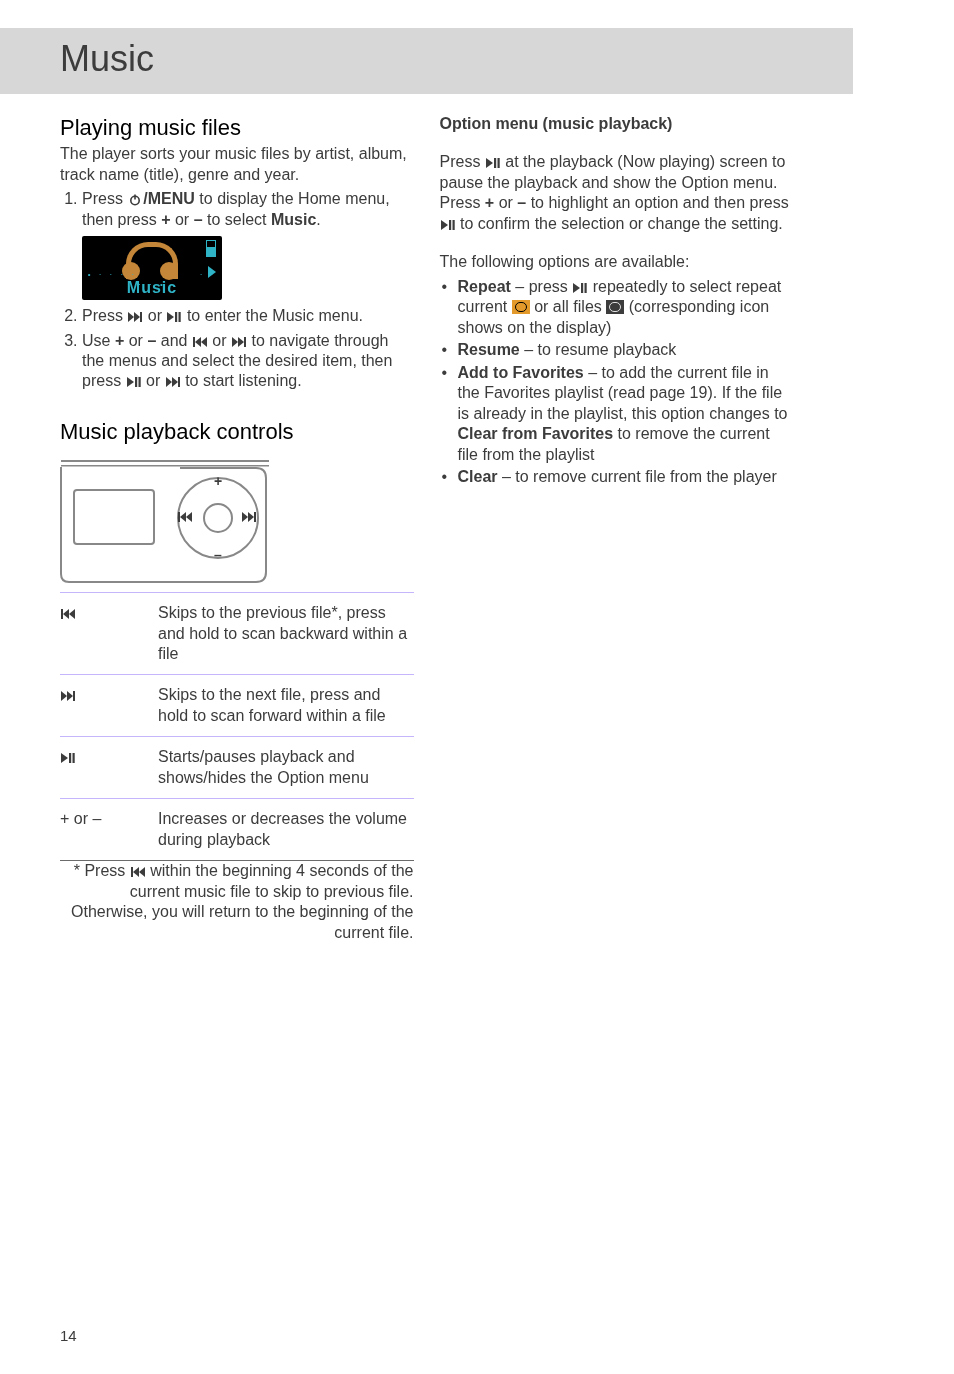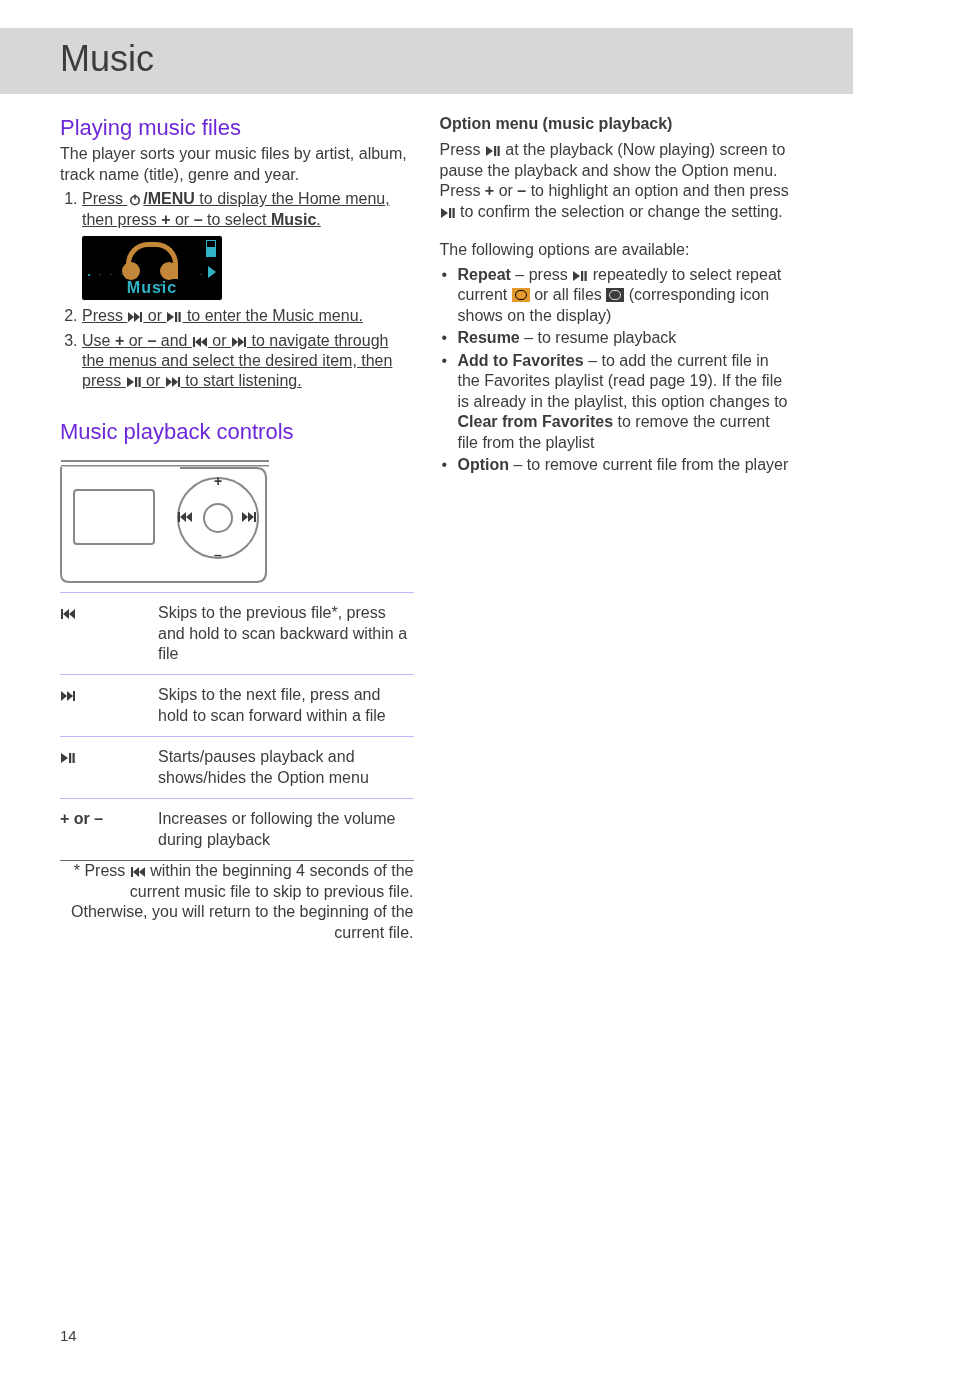--- a/index.html
+++ b/index.html
@@ -31,31 +31,30 @@
   }
   .col {
     flex: 1;
     font-size: 16px;
     line-height: 1.28;
   }
   .col h2.sub {
     font-size: 22px;
     font-weight: 400;
     margin: 6px 0 2px 0;
-    color: #6d28d9;
+    color: #000000;
   }
   .col h2.sub.controls {
     margin-top: 26px;
   }
   .col p { margin: 0 0 4px 0; }
   .col .strong { font-weight: 700; }
   ol.steps {
     margin: 2px 0 0 0;
     padding-left: 22px;
-    text-decoration: underline;
   }
   ol.steps li {
     margin-bottom: 4px;
   }
   .device-shot {
     margin: 6px 0 6px 0;
     width: 140px;
     height: 64px;
     background: #000;
     border-radius: 2px;
@@ -112,26 +111,26 @@
     width: 100%;
     border-collapse: collapse;
     margin-top: 6px;
   }
   table.controls td {
     padding: 10px 6px 10px 0;
     vertical-align: top;
     border-top: 1px solid #c4b5fd;
   }
   table.controls tr:last-child td { border-bottom: 1px solid #6b6b6b; }
-  table.controls td.key { width: 92px; font-weight:700;margin-left:7px; }
+  table.controls td.key { width: 92px; font-weight:400;margin-left:7px; }
   .footnote { margin-top: 14px; text-align: right; }
 
   .right .heading {
     font-weight:700;
-    margin: 6px 0 6px 0;
+    margin: 6px 0 18px 0;
   }
   ul.bul {
     list-style: none;
     margin: 2px 0 0 0;
     padding: 0;
   }
   ul.bul > li {
     position: relative;
     padding-left: 18px;
     margin-bottom: 2px;
@@ -263,21 +262,21 @@
         <tr>
           <td class="key"><span class="icon ic-play"><svg viewBox="0 0 16 12">
                     <polygon points="1,1 8,6 1,11" fill="#3c3c3c"></polygon>
                     <rect x="9" y="1" width="2.2" height="10" fill="#3c3c3c"></rect>
                     <rect x="12.5" y="1" width="2.2" height="10" fill="#3c3c3c"></rect>
                   </svg></span></td>
           <td>Starts/pauses playback and shows/hides the Option menu</td>
         </tr>
         <tr>
           <td class="key">+ or –</td>
-          <td>Increases or following the volume during playback</td>
+          <td>Increases or decreases the volume during playback</td>
         </tr>
       </tbody>
         </table>
 
       <p class="footnote">
         <span>* Press </span><span class="icon ic-prev"><svg viewBox="0 0 16 12">
               <rect x="1" y="1" width="2" height="10" fill="#3c3c3c"></rect>
               <polygon points="9,1 3,6 9,11" fill="#3c3c3c"></polygon>
               <polygon points="15,1 9,6 15,11" fill="#3c3c3c"></polygon>
             </svg></span><span> within the beginning 4 seconds of the current music file to skip to previous file. Otherwise, you will return to the beginning of the current file.</span>
@@ -311,21 +310,21 @@
                 <rect x="12.5" y="1" width="2.2" height="10" fill="#3c3c3c"></rect>
               </svg></span><span> repeatedly to select repeat current </span><span class="ic-repeat-badge one"></span><span> or all files </span><span class="ic-repeat-badge all"></span><span> (corresponding icon shows on the display)</span>
         </li>
         <li>
           <span class="strong">Resume</span><span> – to resume playback</span>
         </li>
         <li>
           <span class="strong">Add to Favorites</span><span> – to add the current file in the Favorites playlist (read page 19). If the file is already in the playlist, this option changes to </span><span class="strong">Clear from Favorites</span><span> to remove the current file from the playlist</span>
         </li>
         <li>
-          <span class="strong">Option</span><span> – to remove current file from the player</span>
+          <span class="strong">Clear</span><span> – to remove current file from the player</span>
         </li>
       </ul>
 
     </div>
   </div>
 
   <div class="page-num">14</div>
 </div>
 
 </body></html>

